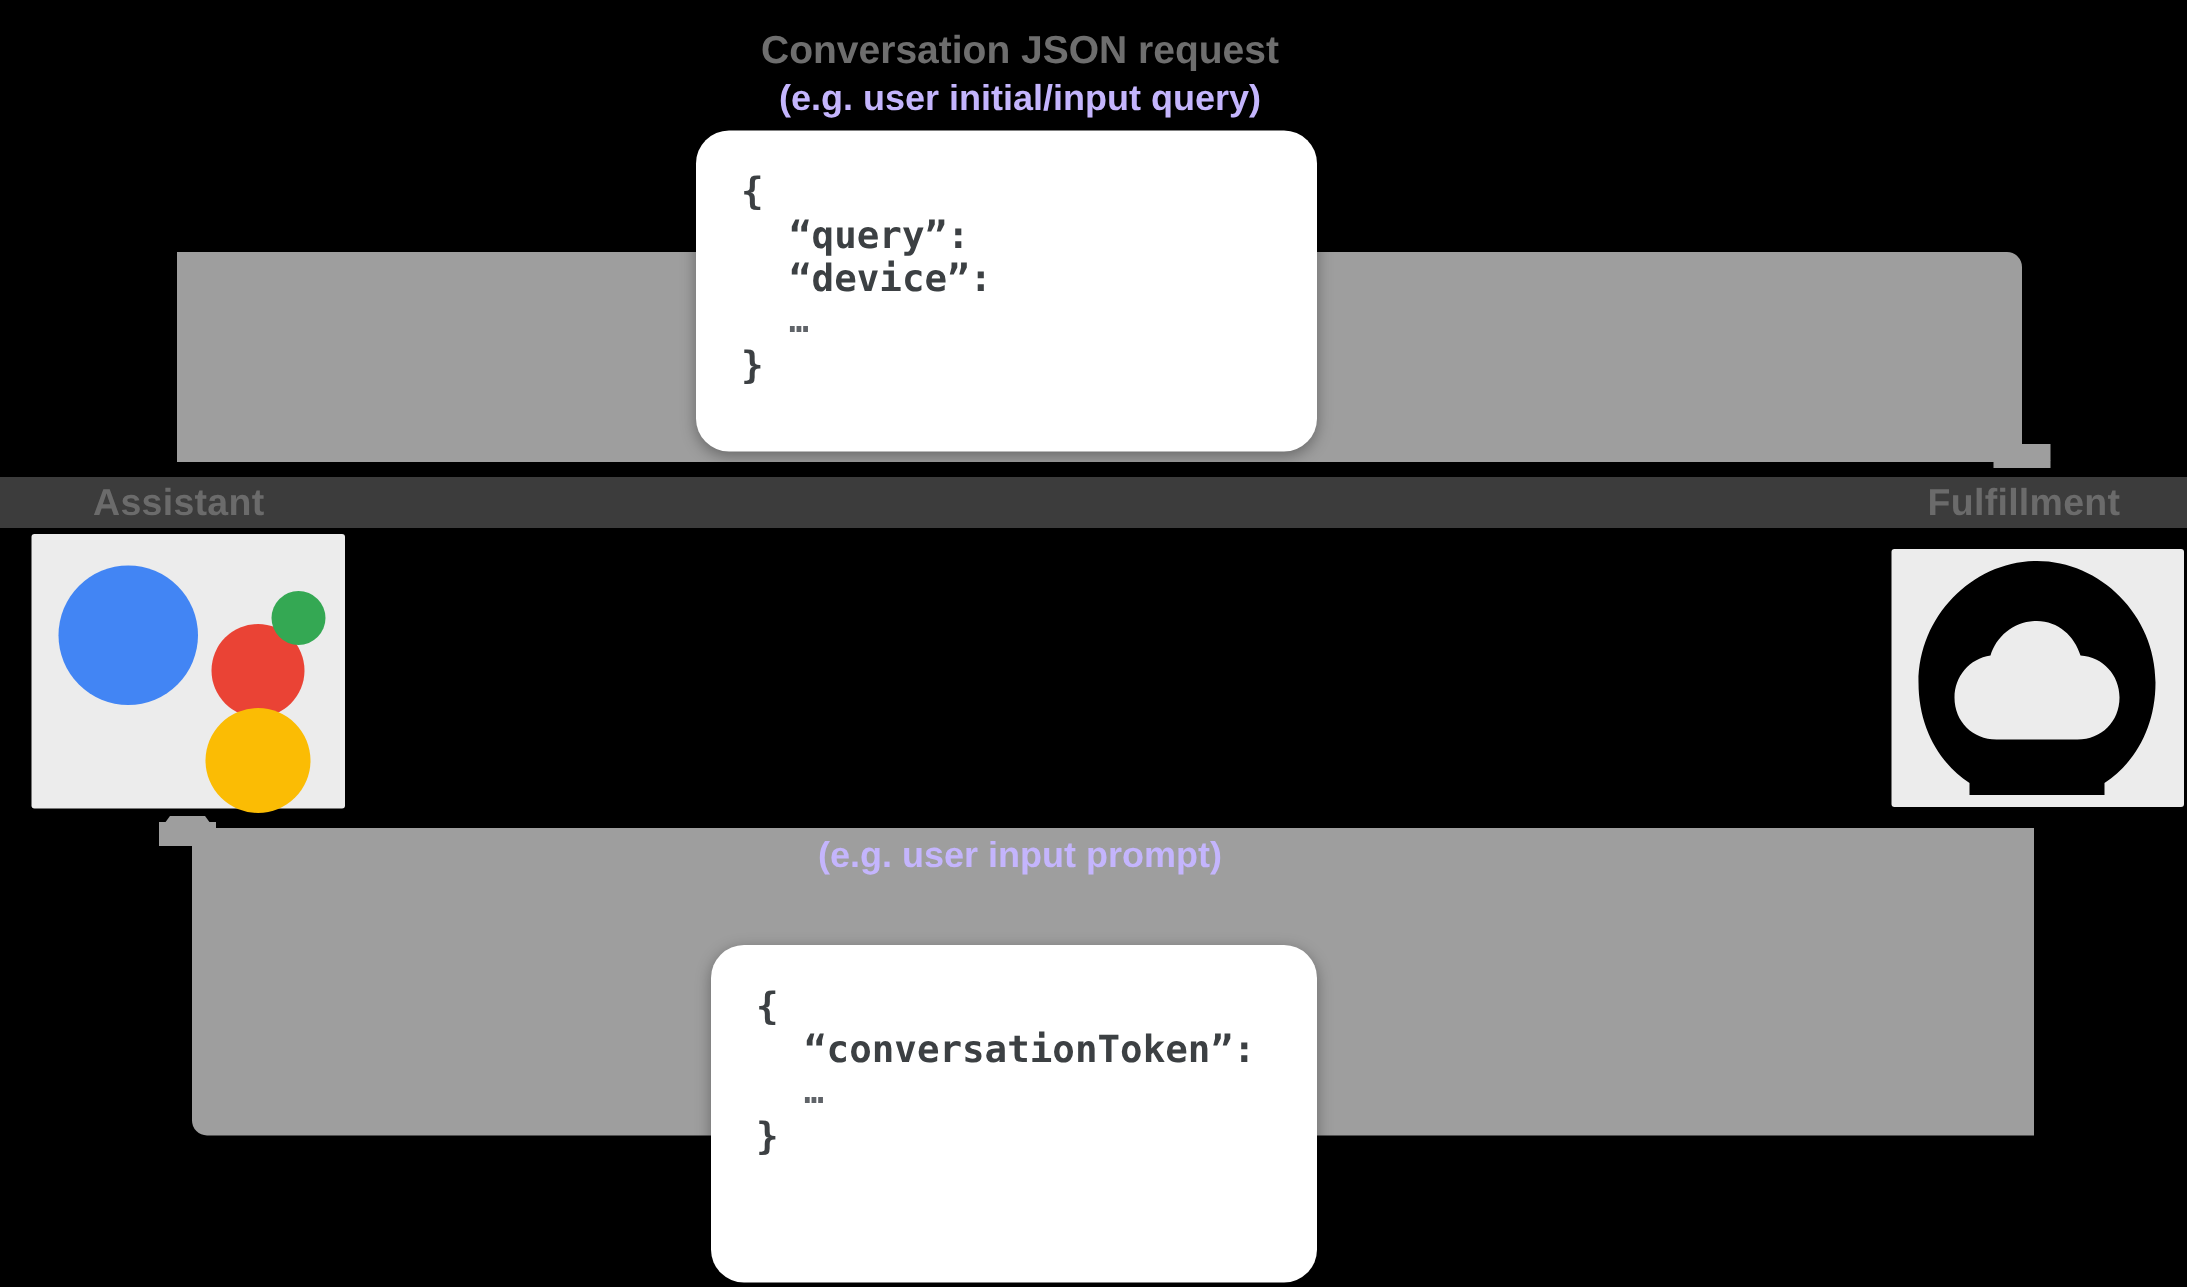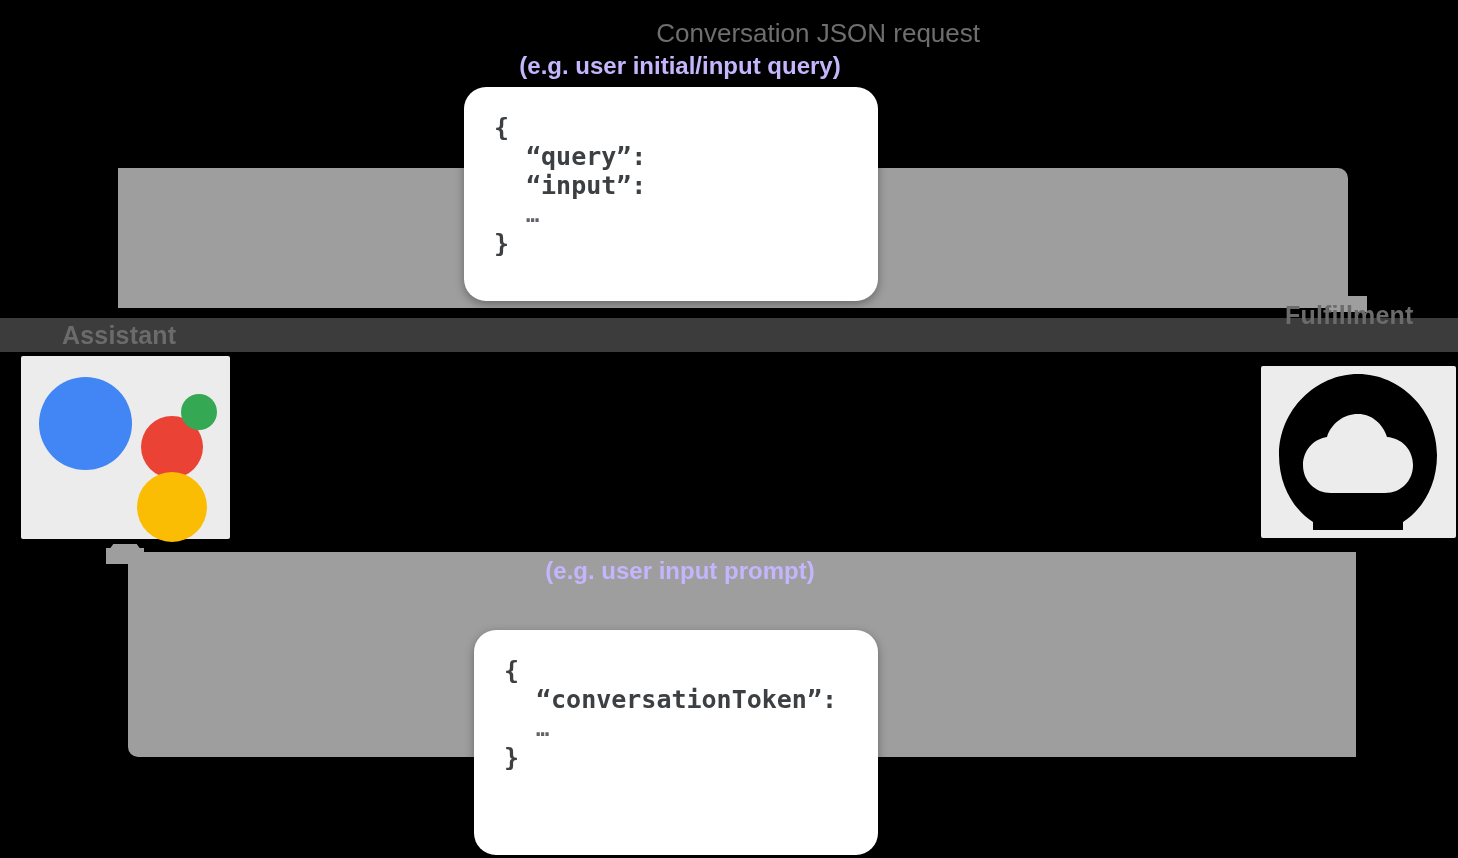--- a/index.html
+++ b/index.html
@@ -107,21 +107,21 @@
     position: absolute;
     color: #6b6b6b;
     font-size: 25px;
     font-weight: 700;
     letter-spacing: 0.2px;
     white-space: nowrap;
     line-height: 30px;
   }
 
   #label-assistant { left: 62px;  top: 320px; }
-  #label-fulfillment { left: 1285px; top: 300px; text-align: right; }
+  #label-fulfillment { left: 1285px; top: 320px; text-align: right; }
 
   
   .icon-tile {
     position: absolute;
     background: #ececec;
     border-radius: 2px;
   }
 
   #tile-assistant  { left: 21px;   top: 356px; width: 209px; height: 183px; }
   #tile-fulfillment{ left: 1261px; top: 366px; width: 195px; height: 172px; }
@@ -138,23 +138,22 @@
 
   
   .caption {
     position: absolute;
     text-align: center;
     white-space: nowrap;
   }
   .caption-title {
     color: #6e6e6e;
     font-size: 26px;
-    font-weight: 400;
+    font-weight: 700;
     line-height: 31px;
-    text-align: right;
   }
   .caption-sub {
     color: #c4b5fd;
     font-size: 24px;
     font-weight: 700;
     line-height: 30px;
     margin-top: 2px;
   }
 
   #caption-request  { left: 380px; top: 18px;  width: 600px; }
@@ -222,21 +221,21 @@
     <div class="caption-sub">(e.g. user initial/input query)</div>
   </div>
 
   <div class="caption" id="caption-response">
     <div class="caption-sub">(e.g. user input prompt)</div>
   </div>
 
   <div class="json-card" id="card-request">
     <div class="json-line">{</div>
     <div class="json-line json-indent">“query”:</div>
-    <div class="json-line json-indent">“input”:</div>
+    <div class="json-line json-indent">“device”:</div>
     <div class="json-line json-indent json-ellipsis">…</div>
     <div class="json-line">}</div>
   </div>
 
   <div class="json-card" id="card-response">
     <div class="json-line">{</div>
     <div class="json-line json-indent">“conversationToken”:</div>
     <div class="json-line json-indent json-ellipsis">…</div>
     <div class="json-line">}</div>
   </div>

